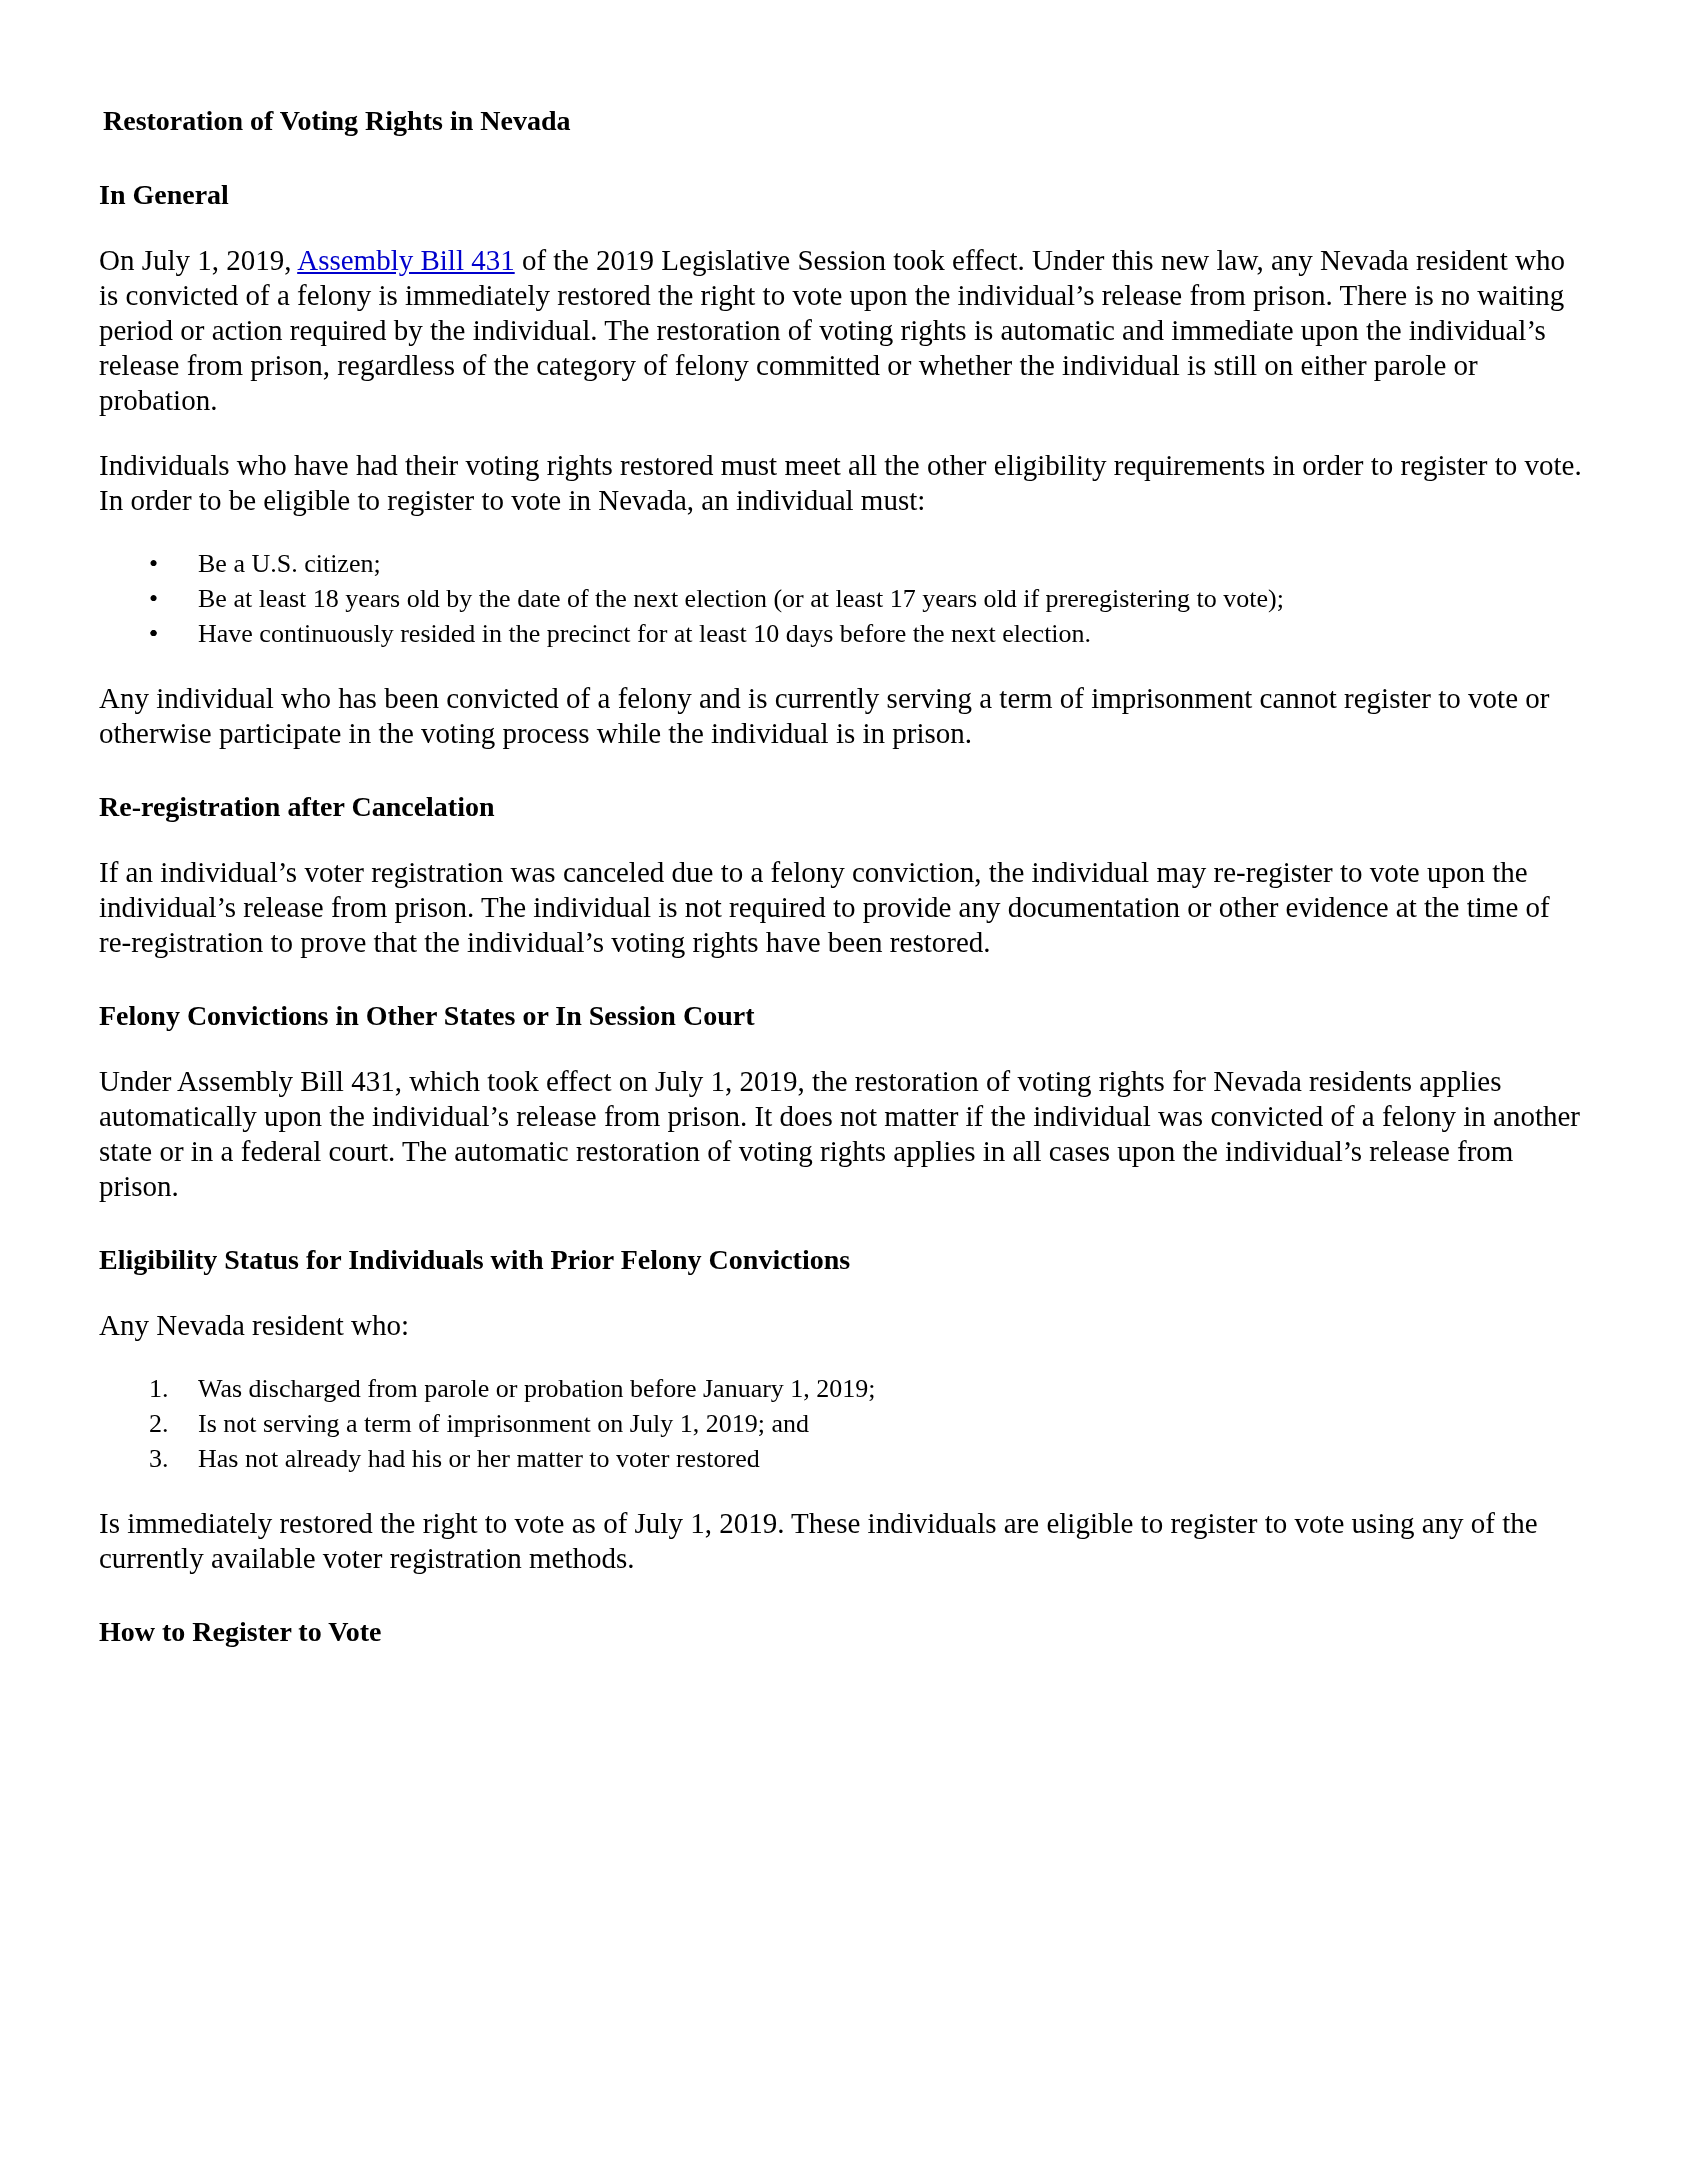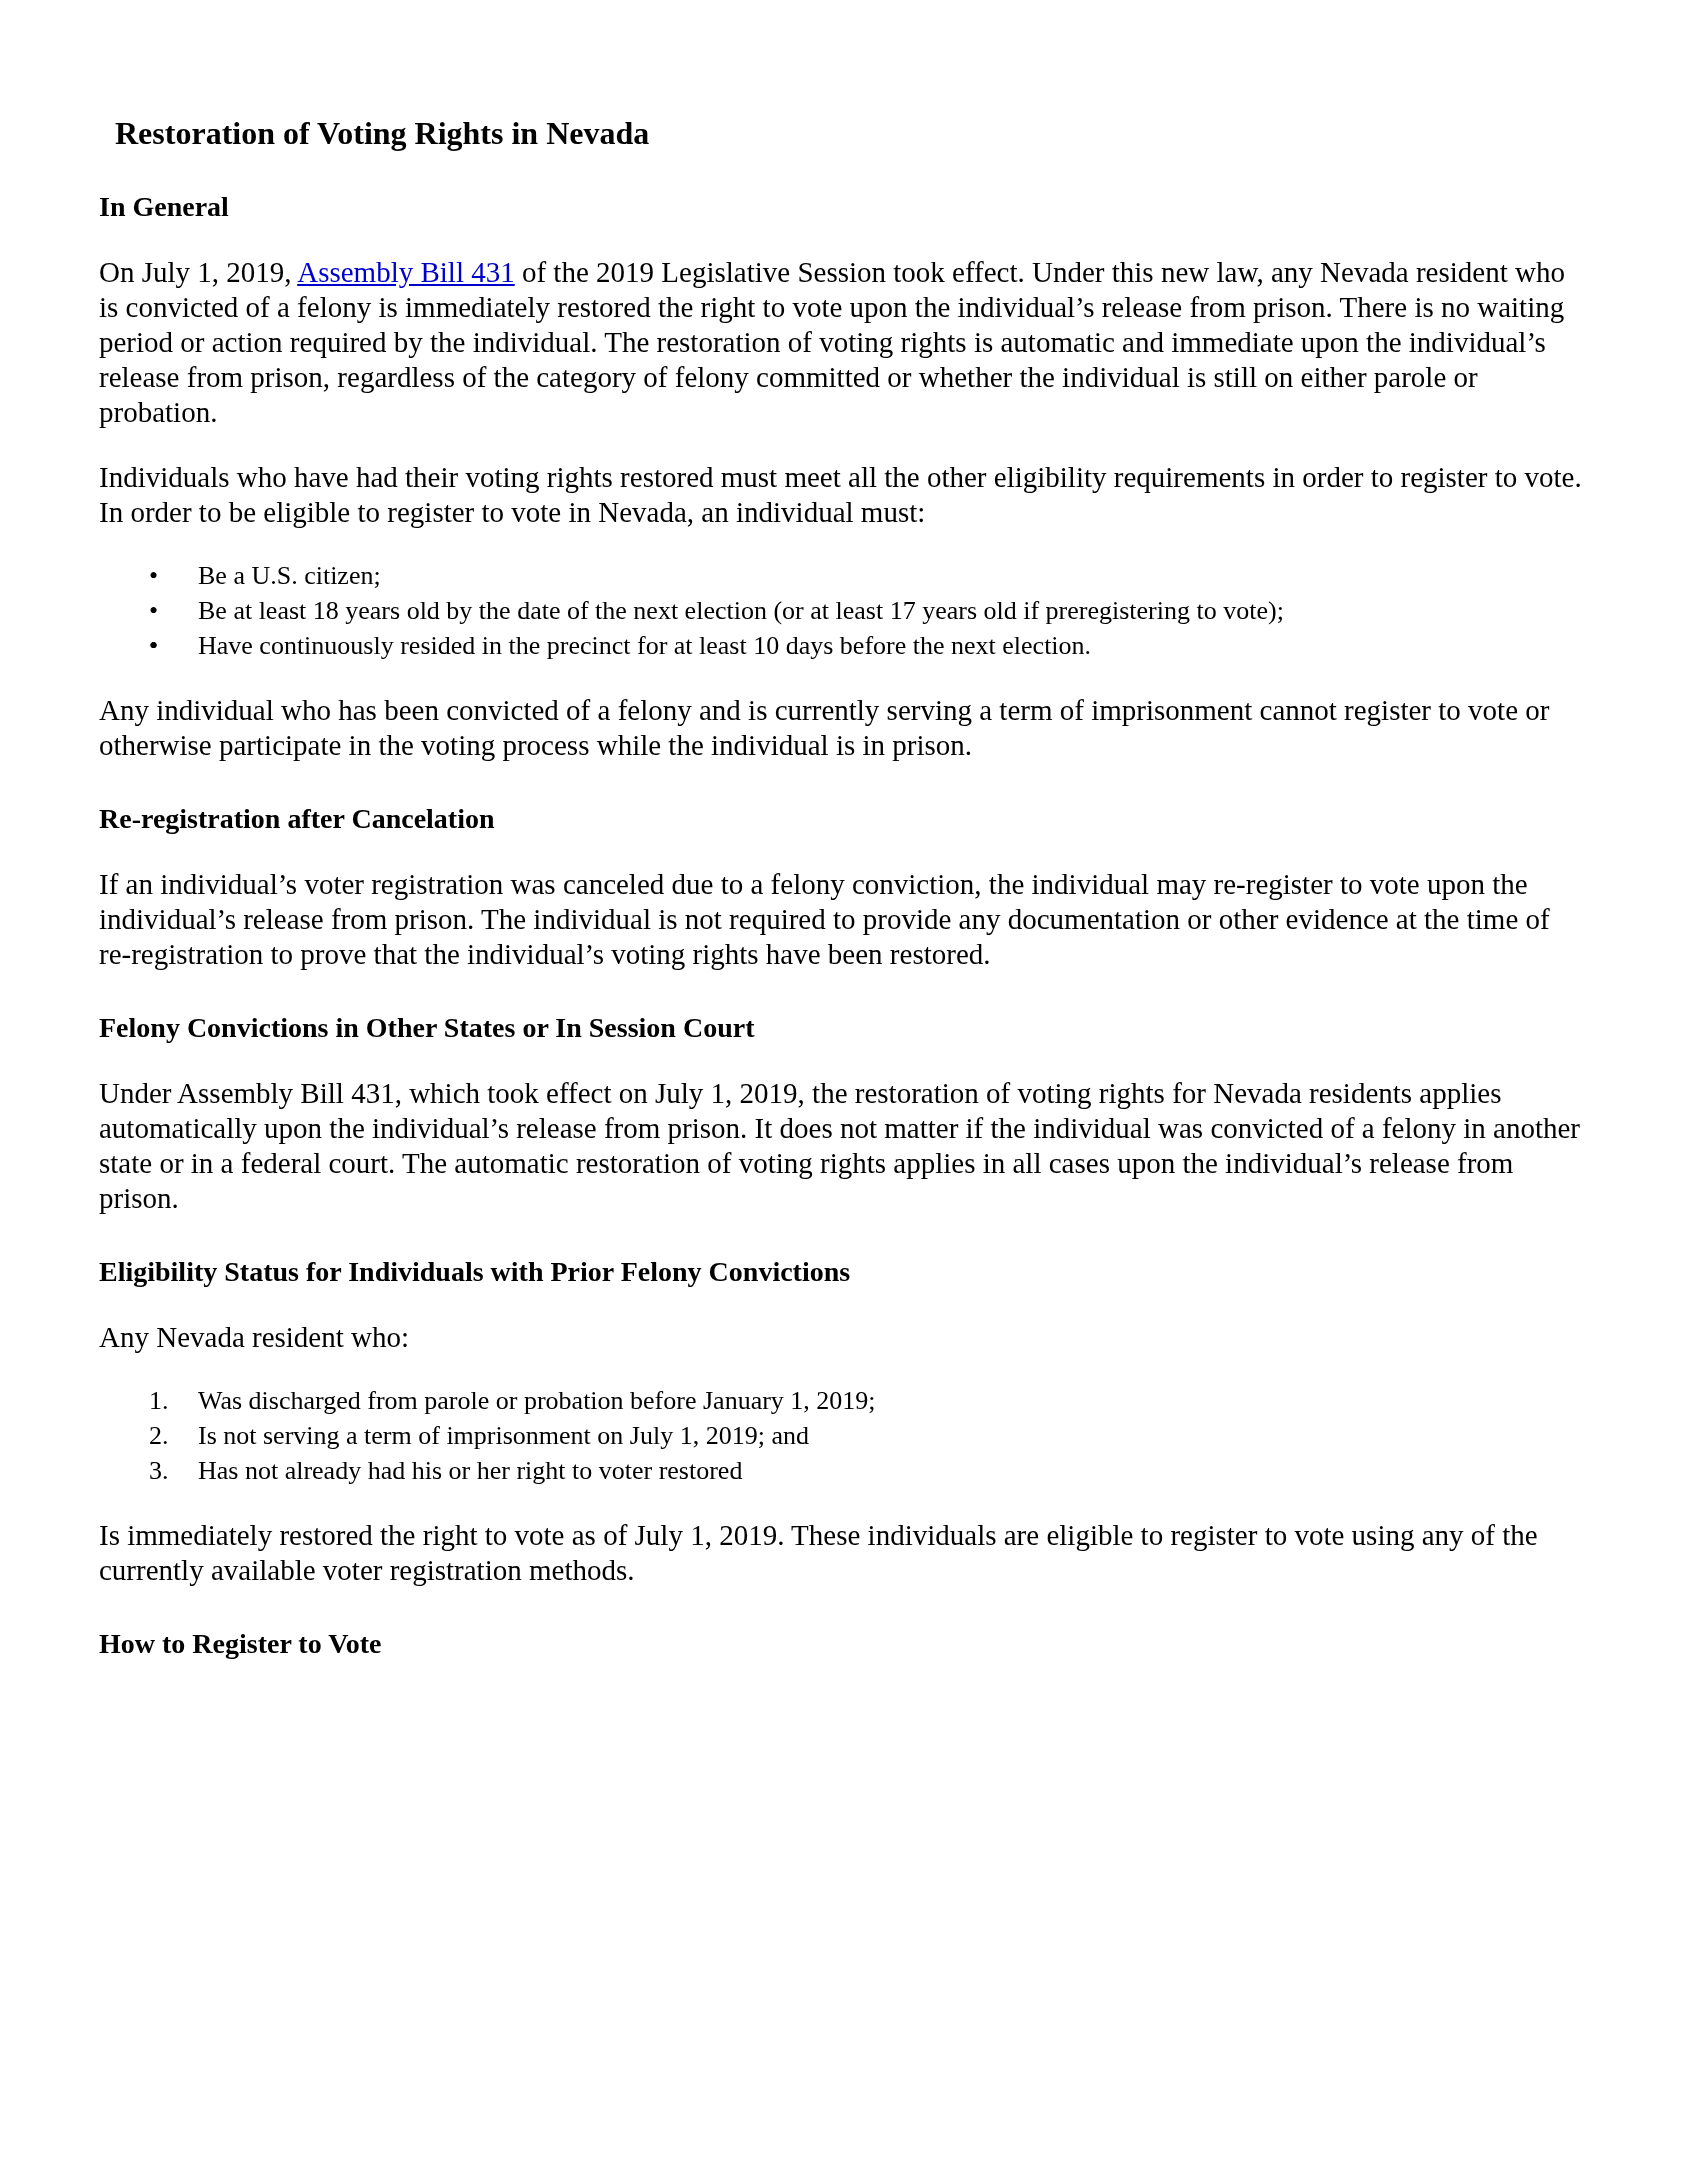--- a/index.html
+++ b/index.html
@@ -1,19 +1,19 @@
 <!DOCTYPE html>
 <html><head>
 <meta charset="utf-8">
 <style>
   html, body { margin: 0; padding: 0; background: #ffffff; }
   body { width: 1683px; height: 2178px; position: relative; overflow: hidden;
          font-family: "Liberation Serif", "DejaVu Serif", serif; color: #000; }
   .page { position: absolute; left: 99px; top: 99px; width: 1485px; }
-  .title { font-weight: bold; font-size: 32px; line-height: 36px; margin: 16px; }
+  .title { font-weight: bold; font-size: 28px; line-height: 36px; margin: 4px; }
   .notice { font-weight: bold; font-size: 29px; line-height: 37px; margin: 40px 0 0 0; }
   h2 { font-weight: bold; font-size: 28px; line-height: 36px; margin: 0; }
   p { font-size: 29px; line-height: 35px; margin: 0; }
   a { color: #0000cc; text-decoration: underline; }
   .sec-h { margin-top: 38px; }
   .sec-p { margin-top: 30px; }
   ul, ol { margin: 28px 0 0 0; padding: 0; list-style: none; }
   li { font-size: 26px; line-height: 35px; position: relative; padding-left: 99px; }
   .bullet { position: absolute; left: 50px; top: 0; }
   .num { position: absolute; left: 50px; top: 0; }
@@ -40,19 +40,19 @@
   <p class="sec-p">If an individual’s voter registration was canceled due to a felony conviction, the individual may re-register to vote upon the individual’s release from prison.  The individual is not required to provide any documentation or other evidence at the time of re-registration to prove that the individual’s voting rights have been restored.</p>
 
   <h2 class="sec-h">Felony Convictions in Other States or In Session Court</h2>
   <p class="sec-p">Under Assembly Bill 431, which took effect on July 1, 2019, the restoration of voting rights for Nevada residents applies automatically upon the individual’s release from prison.  It does not matter if the individual was convicted of a felony in another state or in a federal court.  The automatic restoration of voting rights applies in all cases upon the individual’s release from prison.</p>
 
   <h2 class="sec-h">Eligibility Status for Individuals with Prior Felony Convictions</h2>
   <p class="sec-p">Any Nevada resident who:</p>
   <ol>
     <li><span class="num">1.</span><span>Was discharged from parole or probation before January 1, 2019;</span></li>
     <li><span class="num">2.</span><span>Is not serving a term of imprisonment on July 1, 2019; and</span></li>
-    <li><span class="num">3.</span><span>Has not already had his or her right to voter restored</span></li>
+    <li><span class="num">3.</span><span>Has not already had his or her matter to voter restored</span></li>
   </ol>
   <p class="sec-p">Is immediately restored the right to vote as of July 1, 2019.  These individuals are eligible to register to vote using any of the currently available voter registration methods.</p>
 
   <h2 class="sec-h">How to Register to Vote</h2>
 </div>
 
 
 </body></html>

